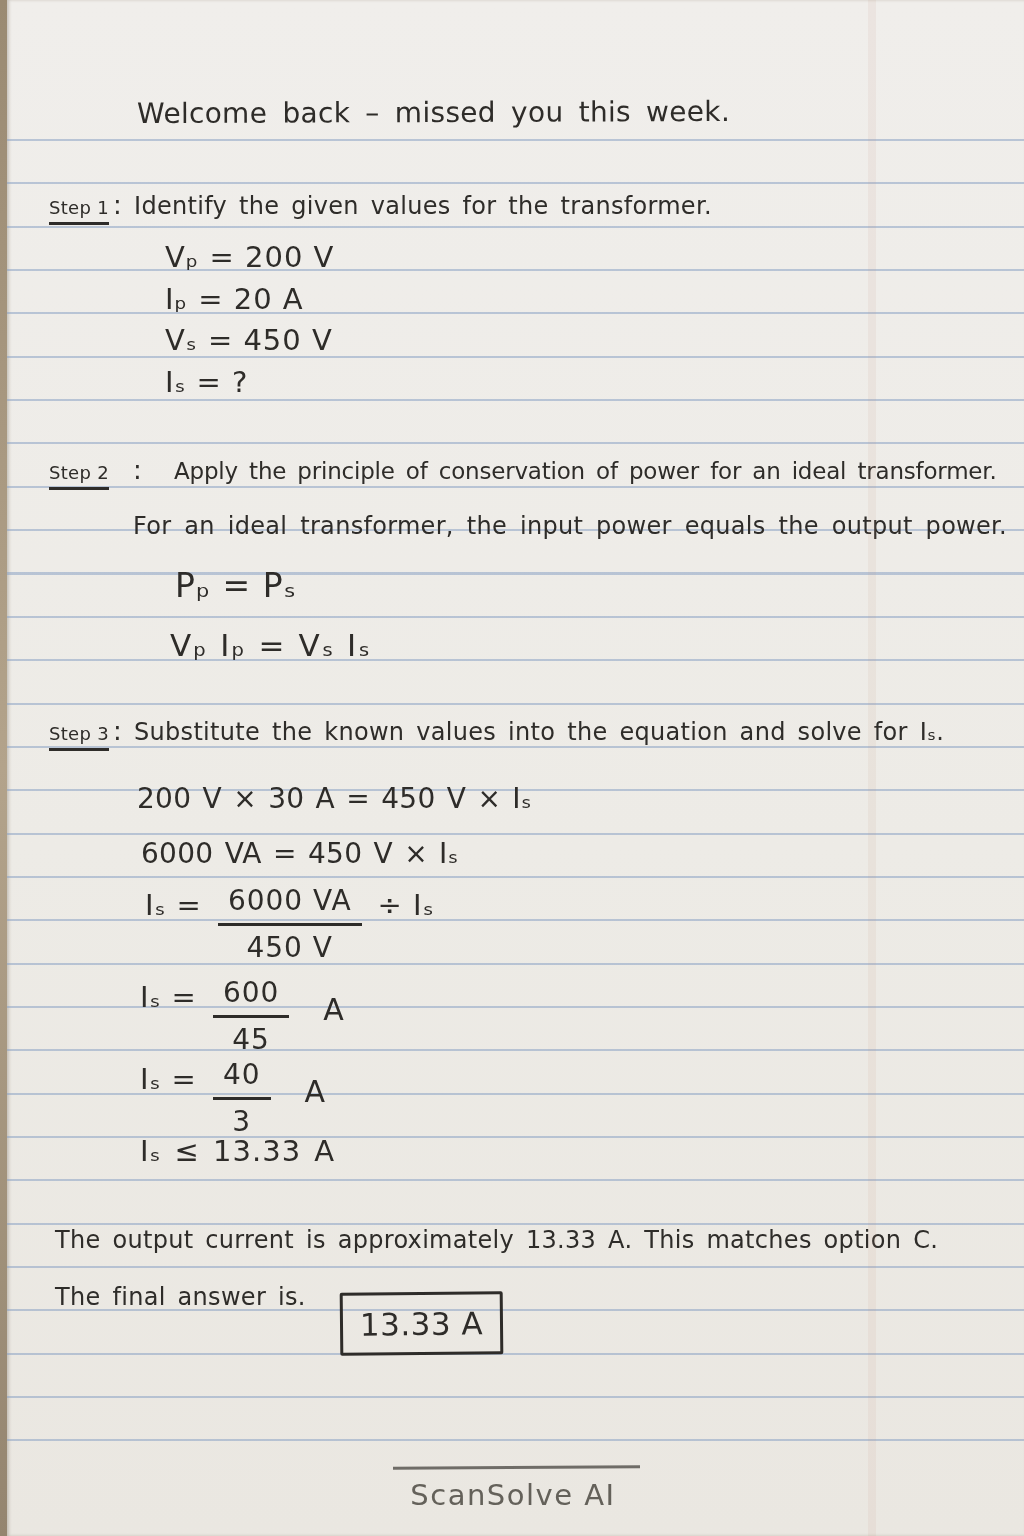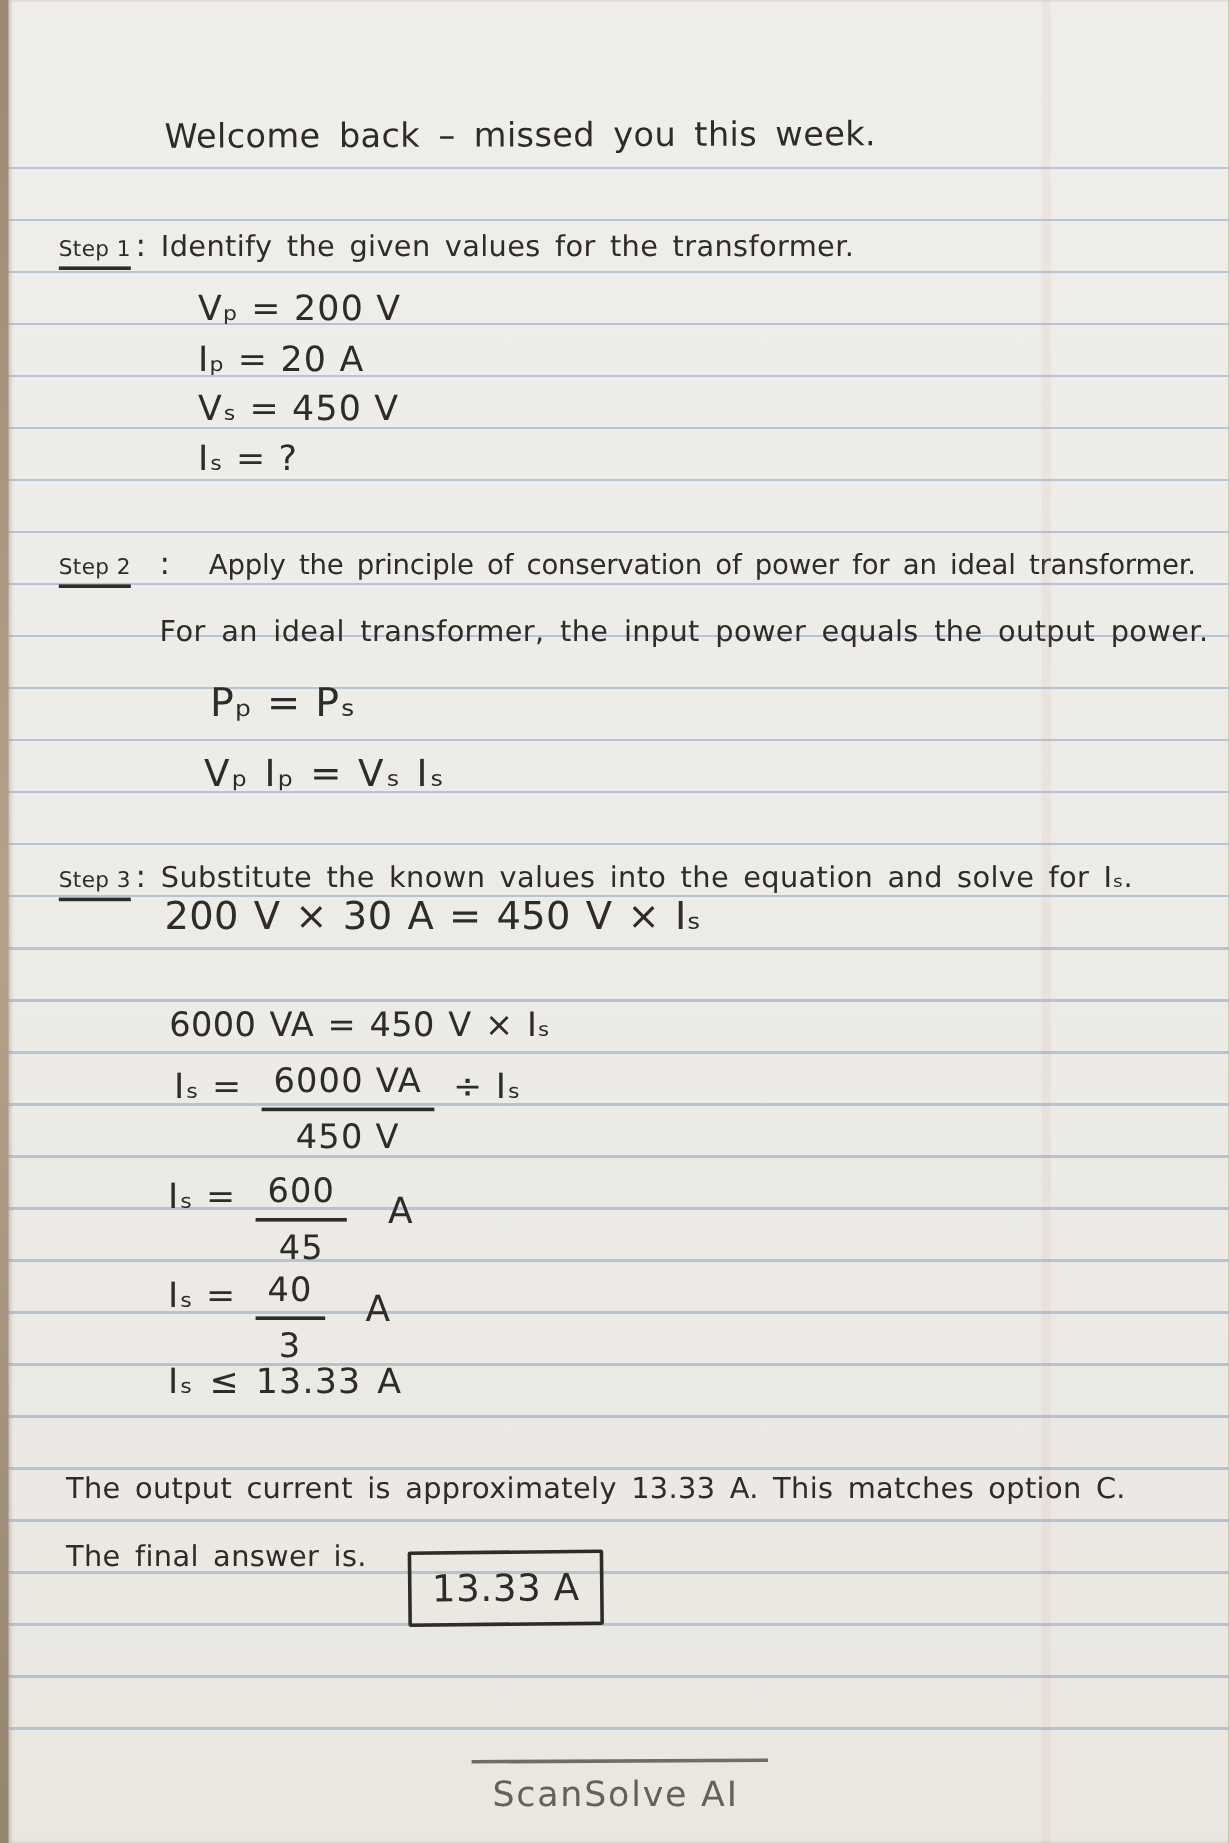--- a/index.html
+++ b/index.html
@@ -46,21 +46,21 @@
   .head-3 { left:42px; top:716px; }
 
   .givens { left:158px; top:240px; font-size:29px; letter-spacing:1px; }
   .givens .given-row { height:41.5px; }
 
   .note-2 { left:126px; top:512px; font-size:24px; word-spacing:5px; }
 
   .eq-power { left:168px; top:566px; font-size:33px; letter-spacing:1px; }
   .eq-vi    { left:163px; top:627px; font-size:31px; letter-spacing:2px; }
 
-  .eq-sub   { left:130px; top:744px; font-size:32px; word-spacing:2px; }
+  .eq-sub   { left:130px; top:782px; font-size:28px; word-spacing:2px; }
   .eq-simpl { left:134px; top:837px; font-size:28px; word-spacing:2px; }
 
   .fracrow { display:flex; align-items:flex-start; gap:16px; font-size:29px; }
   .fracrow .lhs { padding-top:4px; letter-spacing:1px; }
   .frac { display:inline-flex; flex-direction:column; align-items:center; }
   .frac .num { font-size:28px; padding:0 10px 5px; border-bottom:3px solid #2e2c29; letter-spacing:1px; }
   .frac .den { font-size:28px; padding-top:5px; letter-spacing:1px; }
   .tail-high { padding-top:4px; letter-spacing:1px; }
   .tail-mid  { padding-top:16px; margin-left:18px; font-size:30px; }
 

